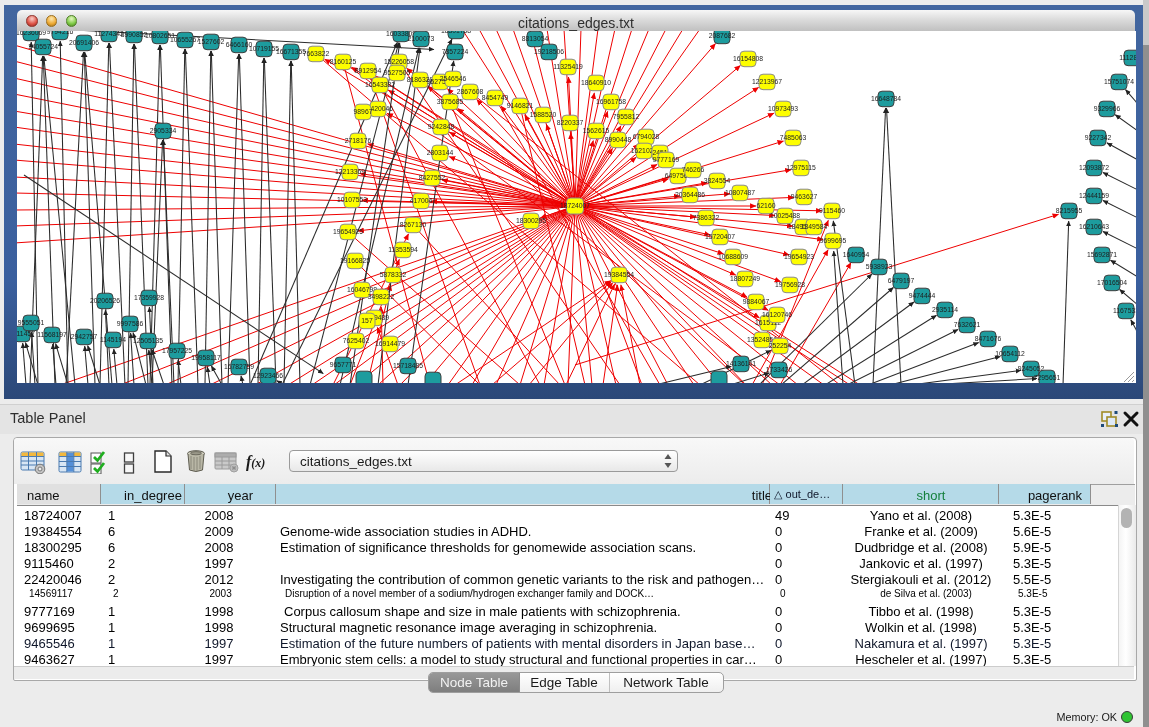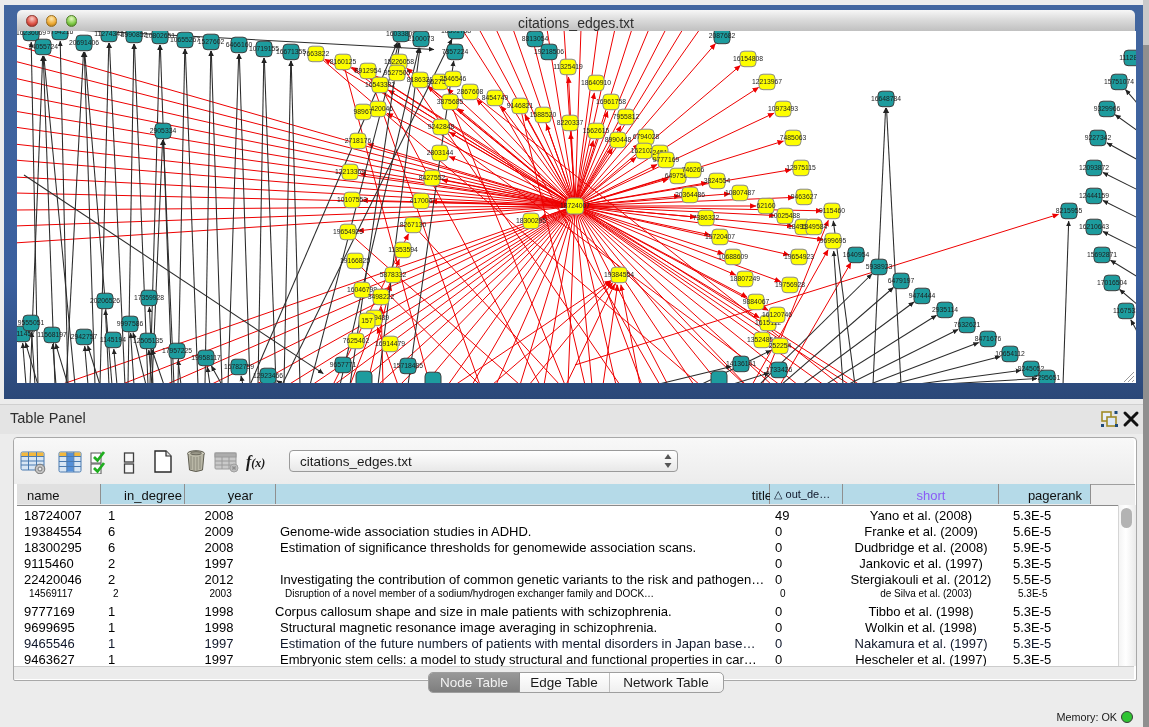--- a/index.html
+++ b/index.html
@@ -610,21 +610,21 @@
 <div style="position:absolute;left:27px;top:488px;width:84px;text-align:left;font-size:13px;color:#111">name</div>
 <div style="position:absolute;left:101px;top:484px;width:83px;height:20px;background:#b5dae8;border-right:1px solid #8f8f8f"></div>
 <div style="position:absolute;left:111px;top:488px;width:84px;text-align:center;font-size:13px;color:#111">in_degree</div>
 <div style="position:absolute;left:185px;top:484px;width:90px;height:20px;background:#b5dae8;border-right:1px solid #8f8f8f"></div>
 <div style="position:absolute;left:195px;top:488px;width:91px;text-align:center;font-size:13px;color:#111">year</div>
 <div style="position:absolute;left:276px;top:484px;width:493px;height:20px;background:#b5dae8;border-right:1px solid #8f8f8f"></div>
 <div style="position:absolute;left:278px;top:488px;width:494px;text-align:right;font-size:13px;color:#111">title</div>
 <div style="position:absolute;left:770px;top:484px;width:72px;height:20px;background:#b5dae8;border-right:1px solid #8f8f8f"></div>
 <div style="position:absolute;left:774px;top:488px;width:67px;font-size:11px;color:#0f172a;white-space:nowrap;overflow:hidden">△ out_de…</div>
 <div style="position:absolute;left:843px;top:484px;width:155px;height:20px;background:#b5dae8;border-right:1px solid #8f8f8f"></div>
-<div style="position:absolute;left:853px;top:488px;width:156px;text-align:center;font-size:13px;color:#8b5cf6">short</div>
+<div style="position:absolute;left:853px;top:488px;width:156px;text-align:center;font-size:13px;color:#15803d">short</div>
 <div style="position:absolute;left:999px;top:484px;width:91px;height:20px;background:#b5dae8;border-right:1px solid #8f8f8f"></div>
 <div style="position:absolute;left:1009px;top:488px;width:92px;text-align:center;font-size:13px;color:#111">pagerank</div>
 <div style="position:absolute;left:17px;top:508px;width:1101px;height:16px;overflow:hidden;font-size:13px;color:#000;white-space:nowrap">
 <span style="position:absolute;left:7px">18724007</span>
 <span style="position:absolute;left:91px">1</span>
 <span style="position:absolute;left:187.5px">2008</span>
 <span style="position:absolute;left:758px">49</span>
 <span style="position:absolute;left:826px;width:156px;text-align:center;display:inline-block">Yano et al. (2008)</span>
 <span style="position:absolute;left:996px">5.3E-5</span>
 </div>
@@ -669,21 +669,21 @@
 <span style="position:absolute;left:187.5px">2003</span>
 <span style="position:absolute;left:263px;width:492px;overflow:hidden;display:inline-block">Disruption of a novel member of a sodium/hydrogen exchanger family and DOCK…</span>
 <span style="position:absolute;left:758px">0</span>
 <span style="position:absolute;left:826px;width:156px;text-align:center;display:inline-block">de Silva et al. (2003)</span>
 <span style="position:absolute;left:996px">5.3E-5</span>
 </div>
 <div style="position:absolute;left:17px;top:604px;width:1101px;height:16px;overflow:hidden;font-size:13px;color:#000;white-space:nowrap">
 <span style="position:absolute;left:7px">9777169</span>
 <span style="position:absolute;left:91px">1</span>
 <span style="position:absolute;left:187.5px">1998</span>
-<span style="position:absolute;left:258px;width:492px;overflow:hidden;display:inline-block">Corpus callosum shape and size in male patients with schizophrenia.</span>
+<span style="position:absolute;left:267px;width:492px;overflow:hidden;display:inline-block">Corpus callosum shape and size in male patients with schizophrenia.</span>
 <span style="position:absolute;left:758px">0</span>
 <span style="position:absolute;left:826px;width:156px;text-align:center;display:inline-block">Tibbo et al. (1998)</span>
 <span style="position:absolute;left:996px">5.3E-5</span>
 </div>
 <div style="position:absolute;left:17px;top:620px;width:1101px;height:16px;overflow:hidden;font-size:13px;color:#000;white-space:nowrap">
 <span style="position:absolute;left:7px">9699695</span>
 <span style="position:absolute;left:91px">1</span>
 <span style="position:absolute;left:187.5px">1998</span>
 <span style="position:absolute;left:263px;width:492px;overflow:hidden;display:inline-block">Structural magnetic resonance image averaging in schizophrenia.</span>
 <span style="position:absolute;left:758px">0</span>

